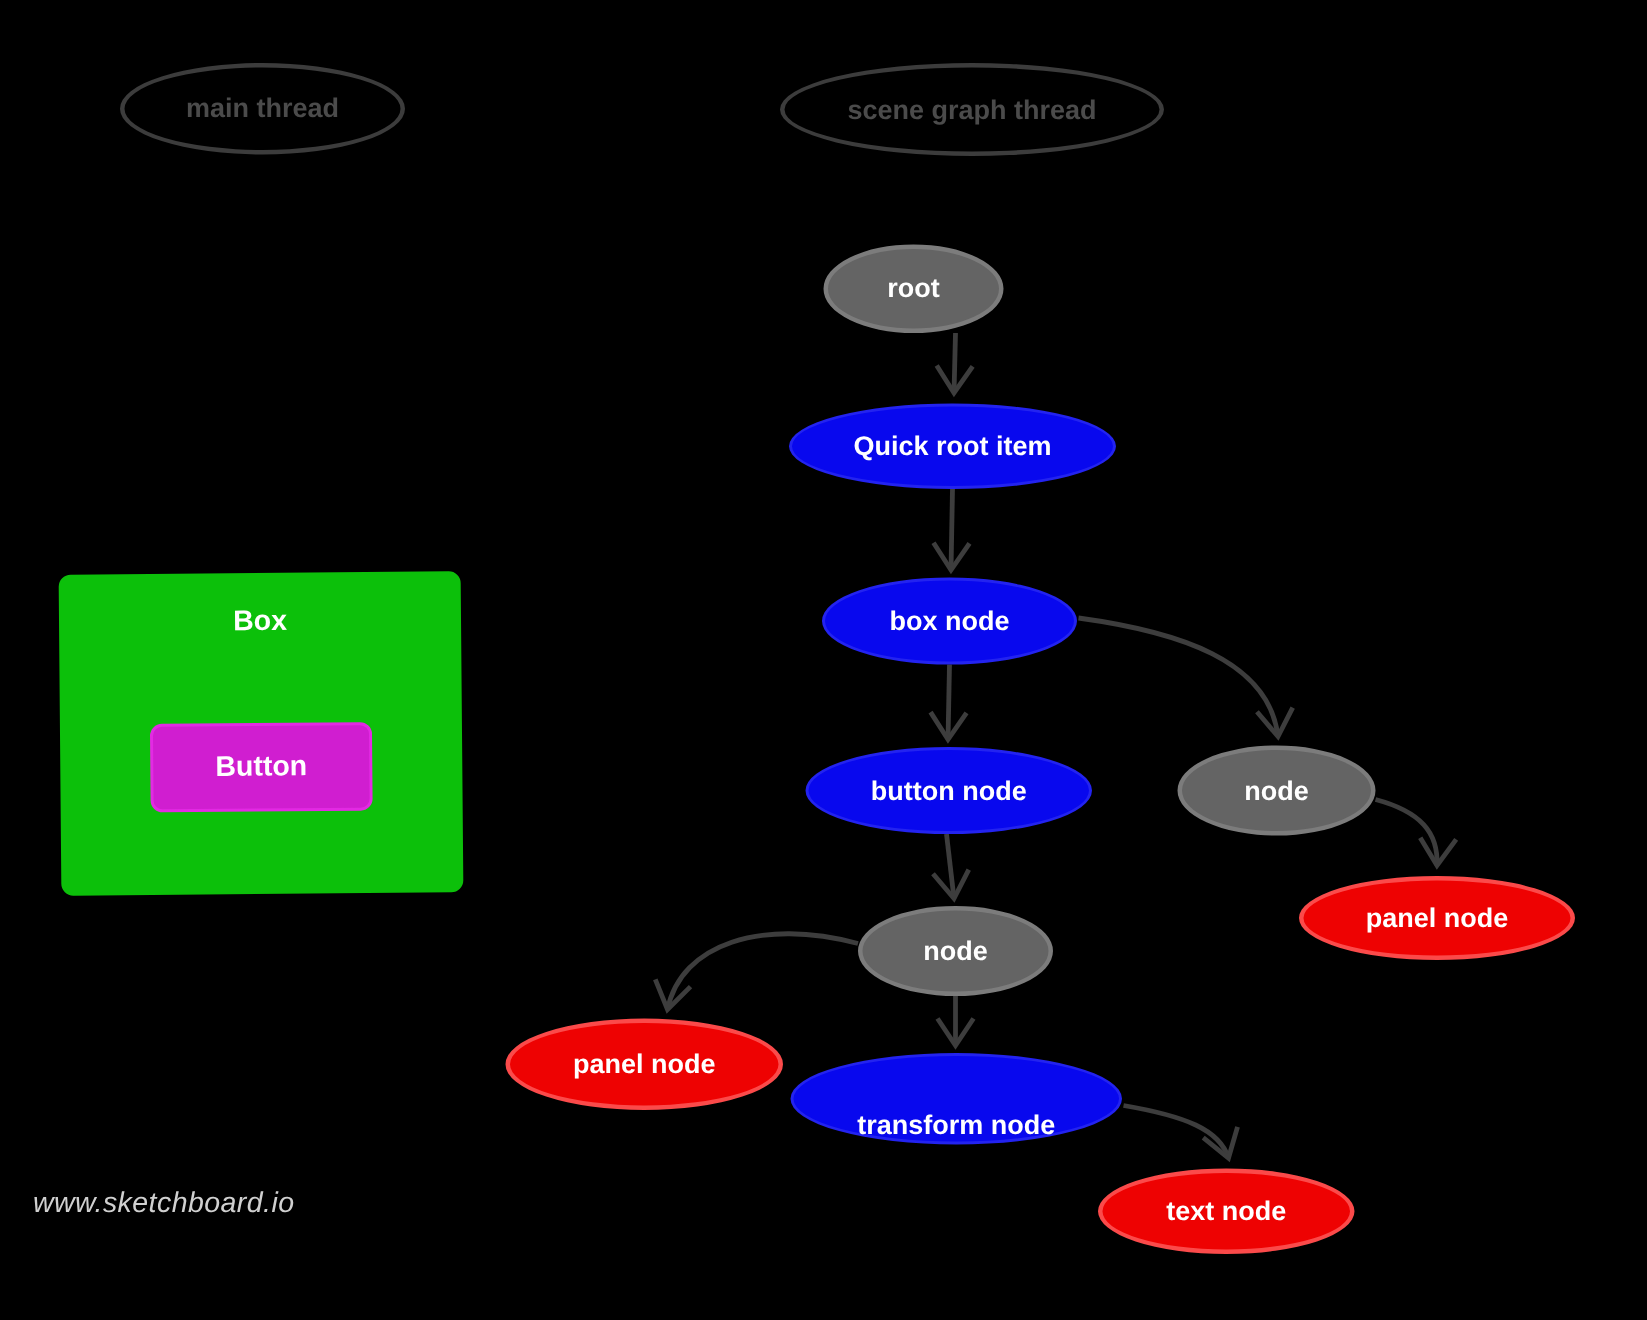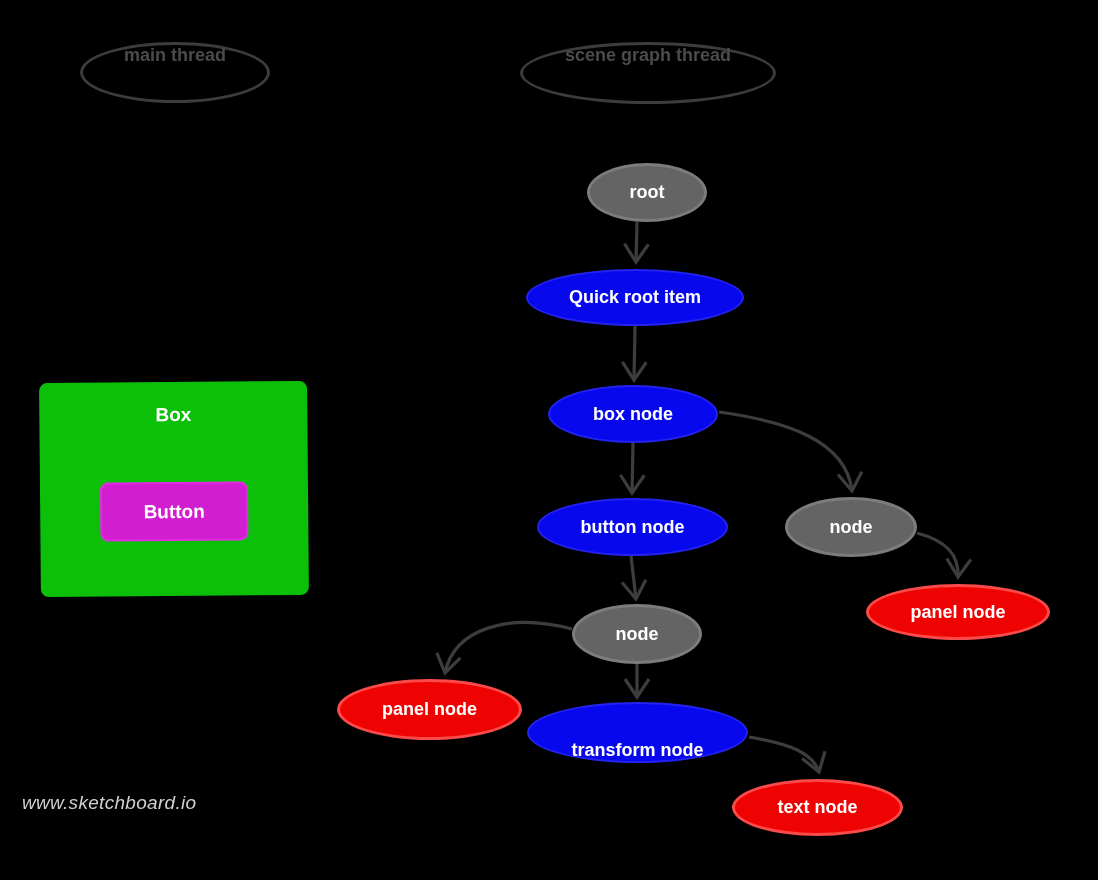--- a/index.html
+++ b/index.html
@@ -11,41 +11,41 @@
     overflow:hidden;
   }
   svg.edges { position:absolute; inset:0; }
   svg.edges path.edge { fill:none; stroke:var(--edge,#3d3d3d); stroke-width:3.2px; }
   #arrowhead path { fill:none; stroke:var(--edge,#3d3d3d); stroke-width:3.2px; }
 
   .thread-ellipse {
     position:absolute; box-sizing:border-box;
     border:3px solid var(--thread-outline,#3c3c3c);
     border-radius:50%;
-    display:flex; justify-content:center;
+    display:flex; align-items:center; justify-content:center;
     color:var(--thread-text,#4b4b4b);
     font-weight:bold; font-size:18px;
     background:transparent;
   }
   #thread-main  { left:80px;  top:42px; width:190px; height:61px; }
   #thread-scene { left:520px; top:42px; width:256px; height:62px; }
 
   .node {
     position:absolute; box-sizing:border-box;
     border-radius:50%;
     display:flex; align-items:center; justify-content:center;
     color:var(--node-text,#fff);
     font-weight:bold; font-size:18px;
     white-space:nowrap;
   }
   .node.gray { background:var(--node-gray,#646464); border:3px solid var(--node-gray-border,#7c7c7c); }
   .node.blue { background:var(--node-blue,#0808ee); border:2px solid var(--node-blue-border,#2323f0); }
   .node.red  { background:var(--node-red,#ee0202);  border:3px solid var(--node-red-border,#fb4a4a); }
 
-  #n-root        { left:587px; top:163px; width:120px; height:59px; }
+  #n-root        { left:549px; top:163px; width:120px; height:59px; }
   #n-quick       { left:526px; top:269px; width:218px; height:57px; }
   #n-boxnode     { left:548px; top:385px; width:170px; height:58px; }
   #n-buttonnode  { left:537px; top:498px; width:191px; height:58px;justify-content:center; }
   #n-node-right  { left:785px; top:497px; width:132px; height:60px; }
   #n-panel-right { left:866px; top:584px; width:184px; height:56px; }
   #n-node-left   { left:572px; top:604px; width:130px; height:60px; }
   #n-panel-left  { left:337px; top:679px; width:185px; height:61px; }
   #n-transform   { left:527px; top:702px; width:221px; height:61px;align-items:flex-end; }
   #n-textnode    { left:732px; top:779px; width:171px; height:57px; }
 

